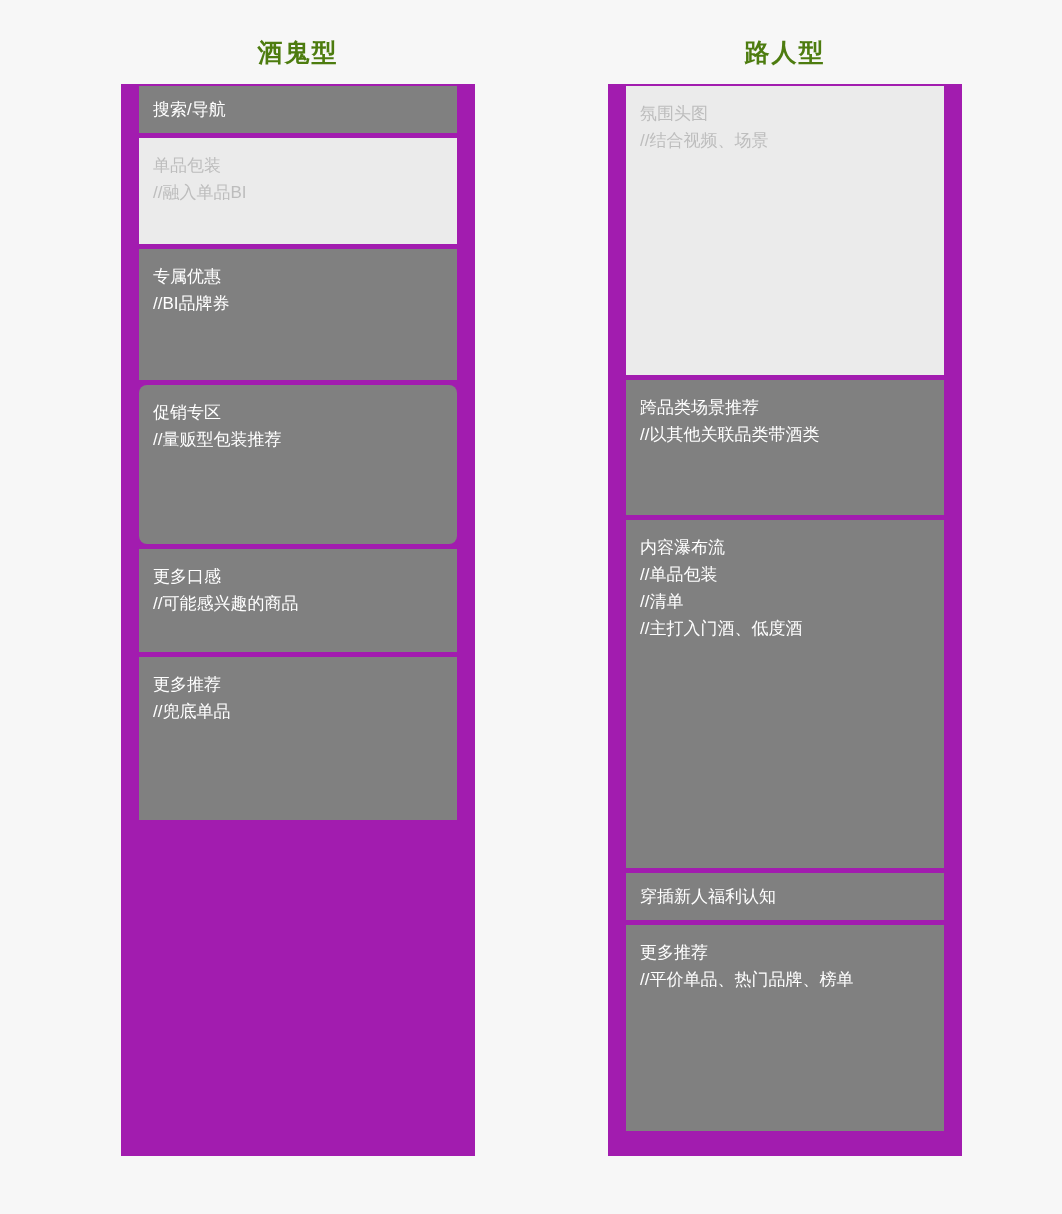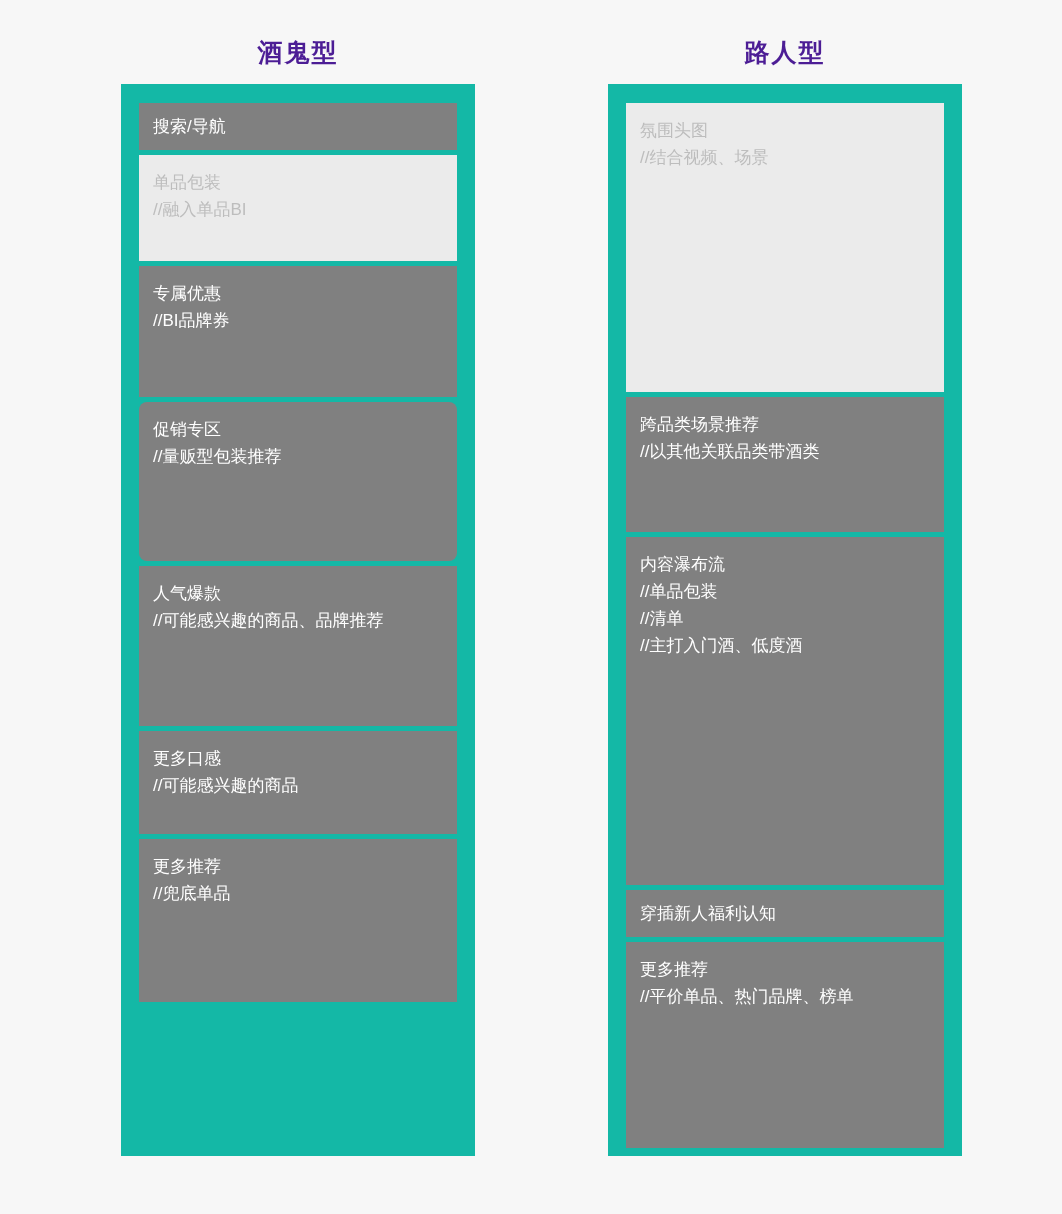--- a/index.html
+++ b/index.html
@@ -20,31 +20,31 @@
   }
   .column {
     position: absolute;
     top: 40px;
   }
   .col-left { left: 121px; width: 354px; }
   .col-right { left: 608px; width: 354px; }
 
   .col-title {
     text-align: center;
-    color: #4c1d95;
+    color: #4d7c0f;
     font-size: 25px;
     font-weight: bold;
     letter-spacing: 2px;
     line-height: 1;
     margin-bottom: 19px;
   }
 
   .phone {
-    background: #14b8a6;
-    padding: 19px 18px;
+    background: #a21caf;
+    padding: 2px 18px;
     box-sizing: border-box;
   }
   .phone-left { height: 1072px; }
   .phone-right { height: 1072px; }
 
   .block {
     box-sizing: border-box;
     padding: 14px 14px 10px 14px;
     margin-bottom: 5px;
     color: #ffffff;
@@ -100,24 +100,20 @@
       <div class="block lb3">
         <span class="line">专属优惠</span>
         <span class="line">//BI品牌券</span>
       </div>
 
       <div class="block lb4">
         <span class="line">促销专区</span>
         <span class="line">//量贩型包装推荐</span>
       </div>
 
-      <div class="block lb5">
-        <span class="line">人气爆款</span>
-        <span class="line">//可能感兴趣的商品、品牌推荐</span>
-      </div>
 
       <div class="block lb6">
         <span class="line">更多口感</span>
         <span class="line">//可能感兴趣的商品</span>
       </div>
 
       <div class="block lb7">
         <span class="line">更多推荐</span>
         <span class="line">//兜底单品</span>
       </div>

